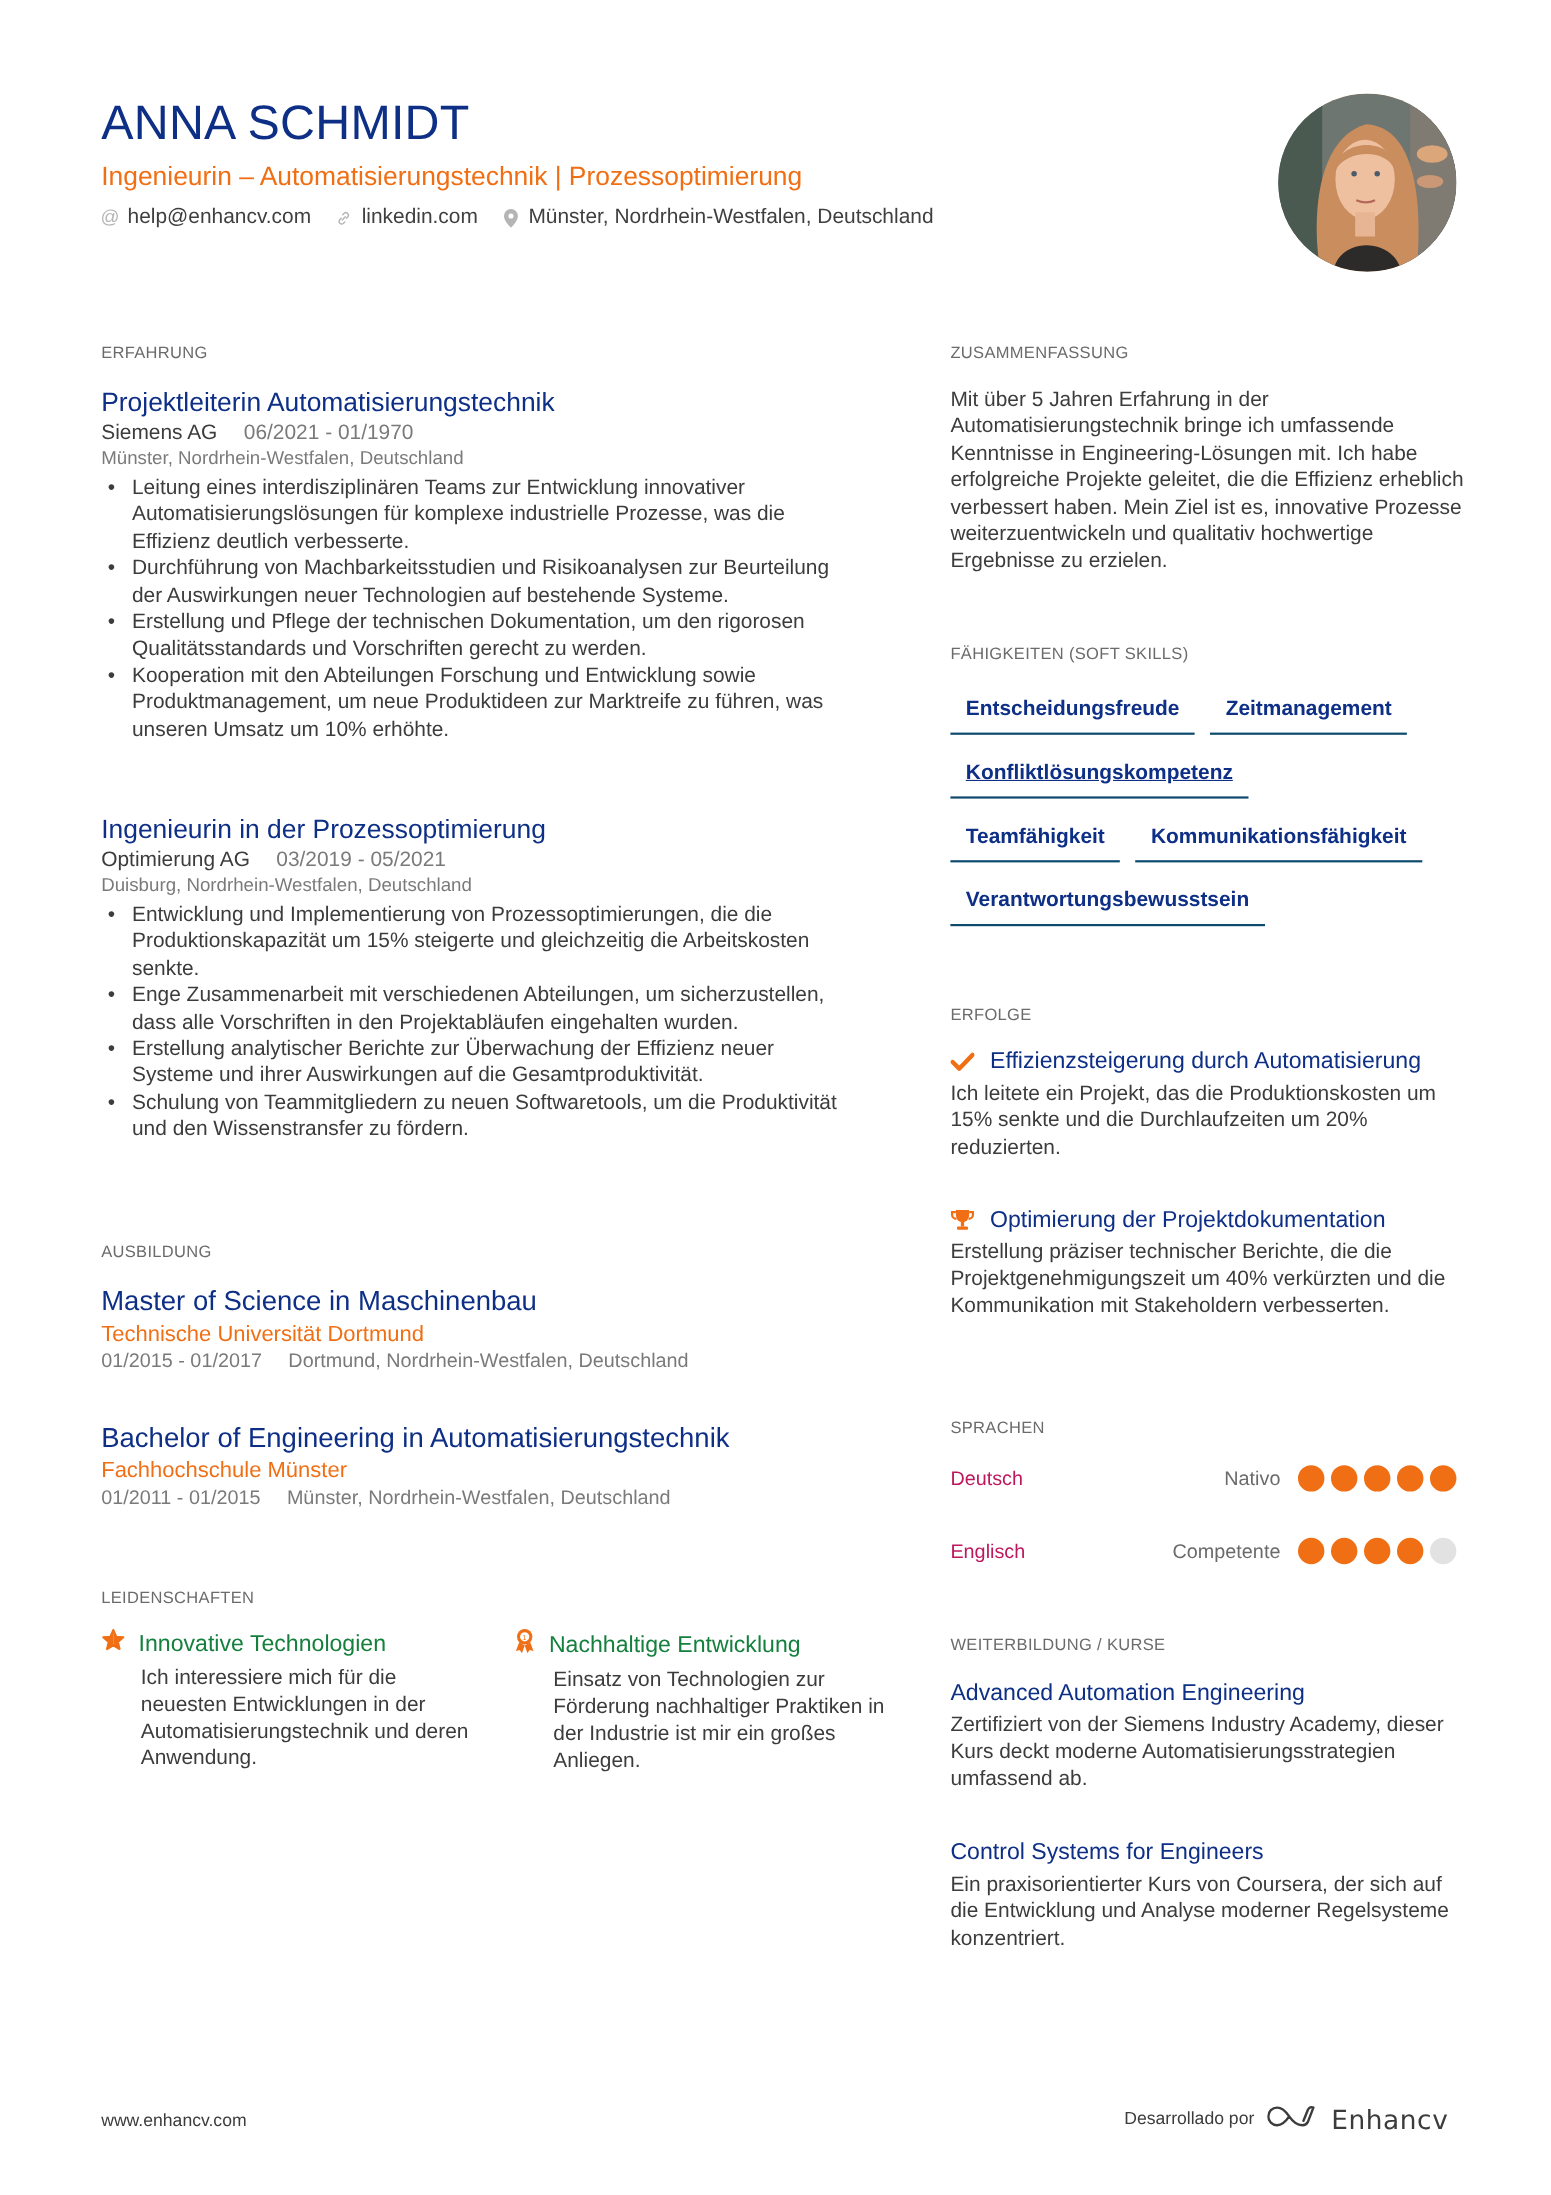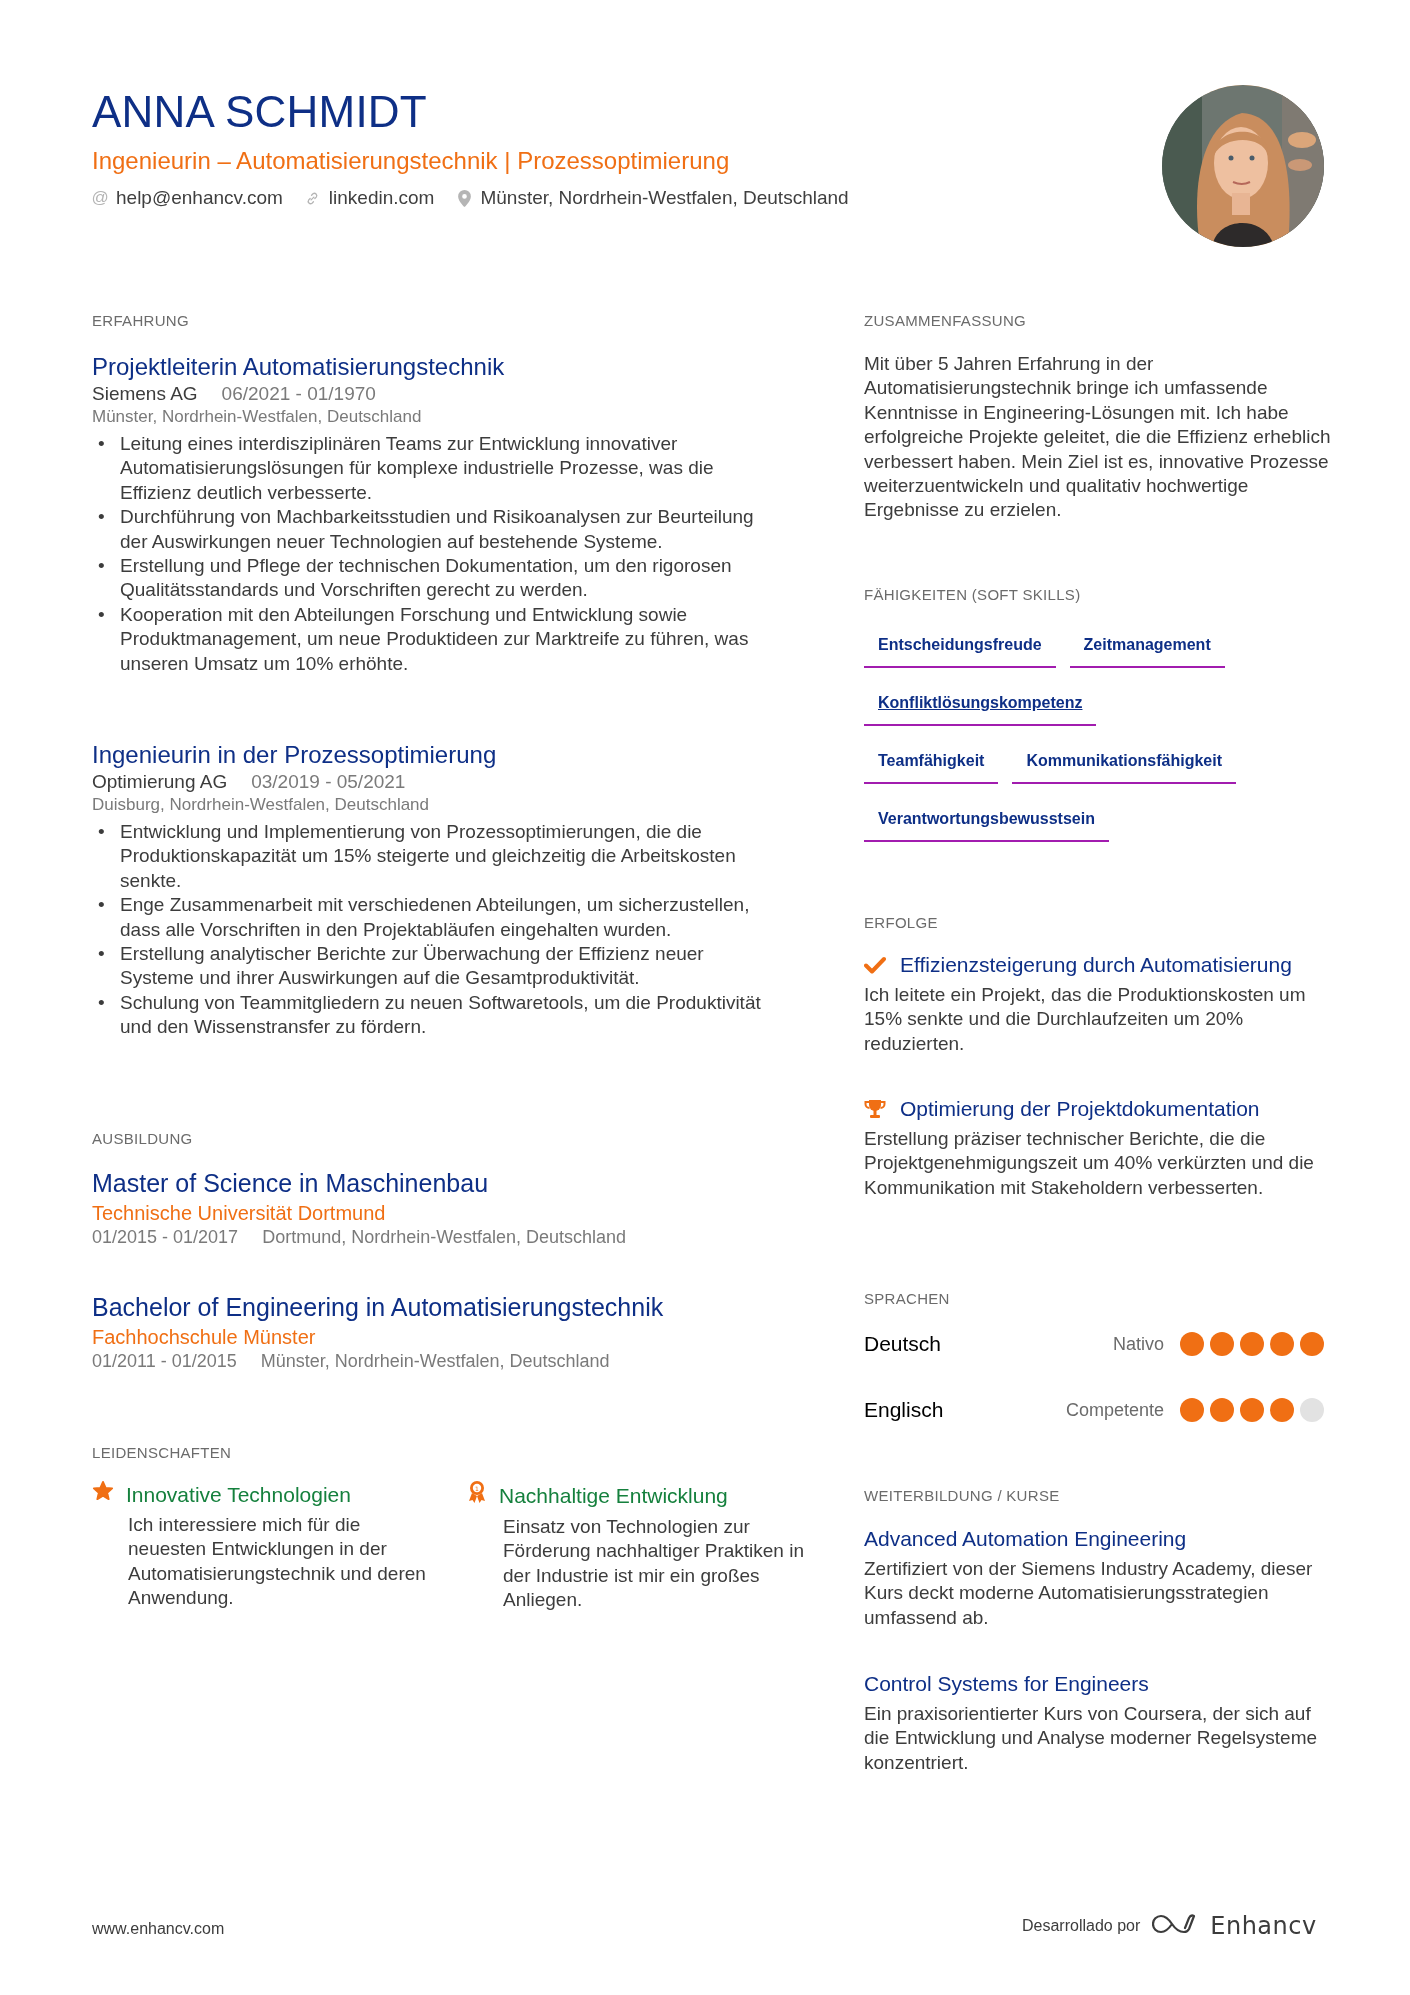--- a/index.html
+++ b/index.html
@@ -36,26 +36,26 @@
   .edu-meta { font-size: 18px; line-height: 22px; color: #7a7a7a; display: flex; gap: 24px; }
 
   
   .passion { width: 340px; }
   .passion-head { display: flex; align-items: center; gap: 12px; font-size: 21px; line-height: 28px; color: #15803d; }
   .passion-desc { font-size: 19px; line-height: 24.4px; color: #3c3c3c; margin-top: 4px; margin-left: 36px; }
 
   
   .summary { font-size: 19px; line-height: 24.4px; color: #3c3c3c; width: 470px; }
   .skills { width: 470px; display: flex; flex-wrap: wrap; column-gap: 14px; row-gap: 16px; }
-  .skill { font-weight: bold; font-size: 16px; color: #0e2f86; padding: 8px 14px 10px 14px; border-bottom: 2px solid #a21caf; line-height: 22px; text-align: center; }
+  .skill { font-weight: bold; font-size: 19px; color: #0e2f86; padding: 8px 14px 10px 14px; border-bottom: 2px solid #0c4a6e; line-height: 22px; text-align: center; }
   .ach-head { display: flex; align-items: center; gap: 14px; font-size: 21px; line-height: 28px; color: #0e2f86; }
   .ach-head .ic { width: 22px; display: inline-flex; justify-content: center; color: #f06f14; }
   .ach-desc { font-size: 19px; line-height: 24.4px; color: #3c3c3c; width: 470px; margin-top: 4px; }
   .lang { width: 460px; display: flex; align-items: center; justify-content: space-between; }
-  .lang-name { font-size: 21px; line-height: 28px; color: #000000; }
+  .lang-name { font-size: 18px; line-height: 28px; color: #be185d; }
   .lang-right { display: flex; align-items: center; gap: 16px; }
   .lang-level { font-size: 18px; color: #6b6b6b; }
   .dots { display: flex; gap: 6px; }
   .dot { width: 24px; height: 24px; border-radius: 50%; background: #f06f14; }
   .dot.off { background: #e2e2e2; }
   .course-title { font-size: 21px; line-height: 28px; color: #0e2f86; }
   .course-desc { font-size: 19px; line-height: 24.4px; color: #3c3c3c; width: 470px; margin-top: 4px; }
 
   
   .footer-left { left: 92px; top: 1920px; font-size: 16px; color: #3c3c3c; }

